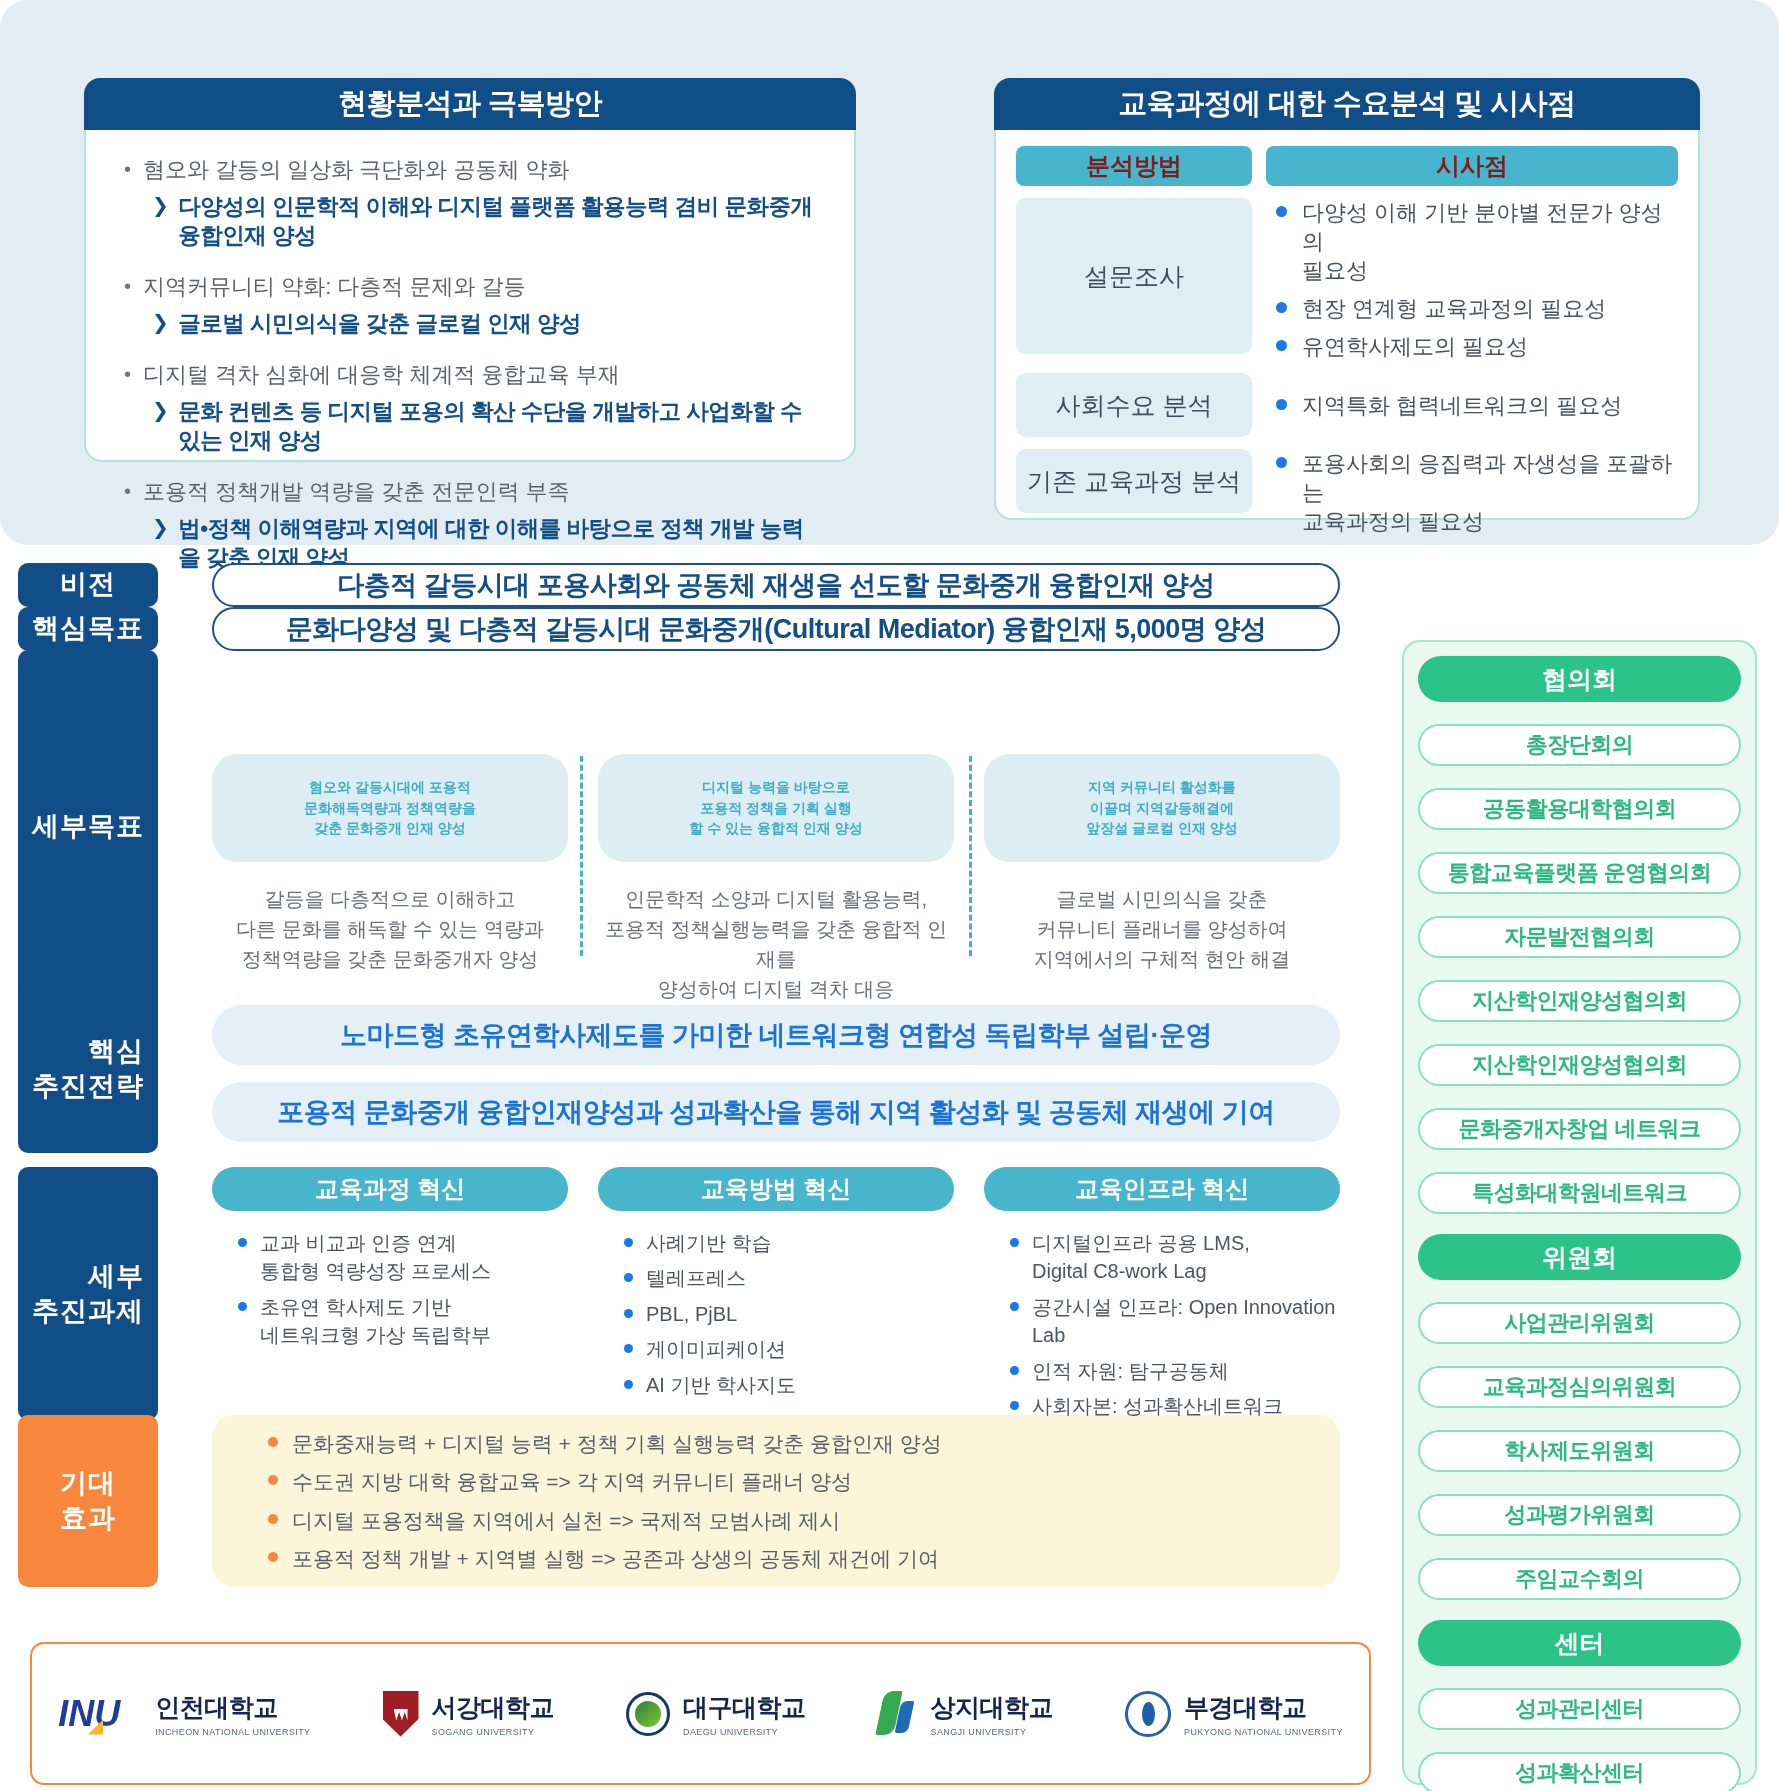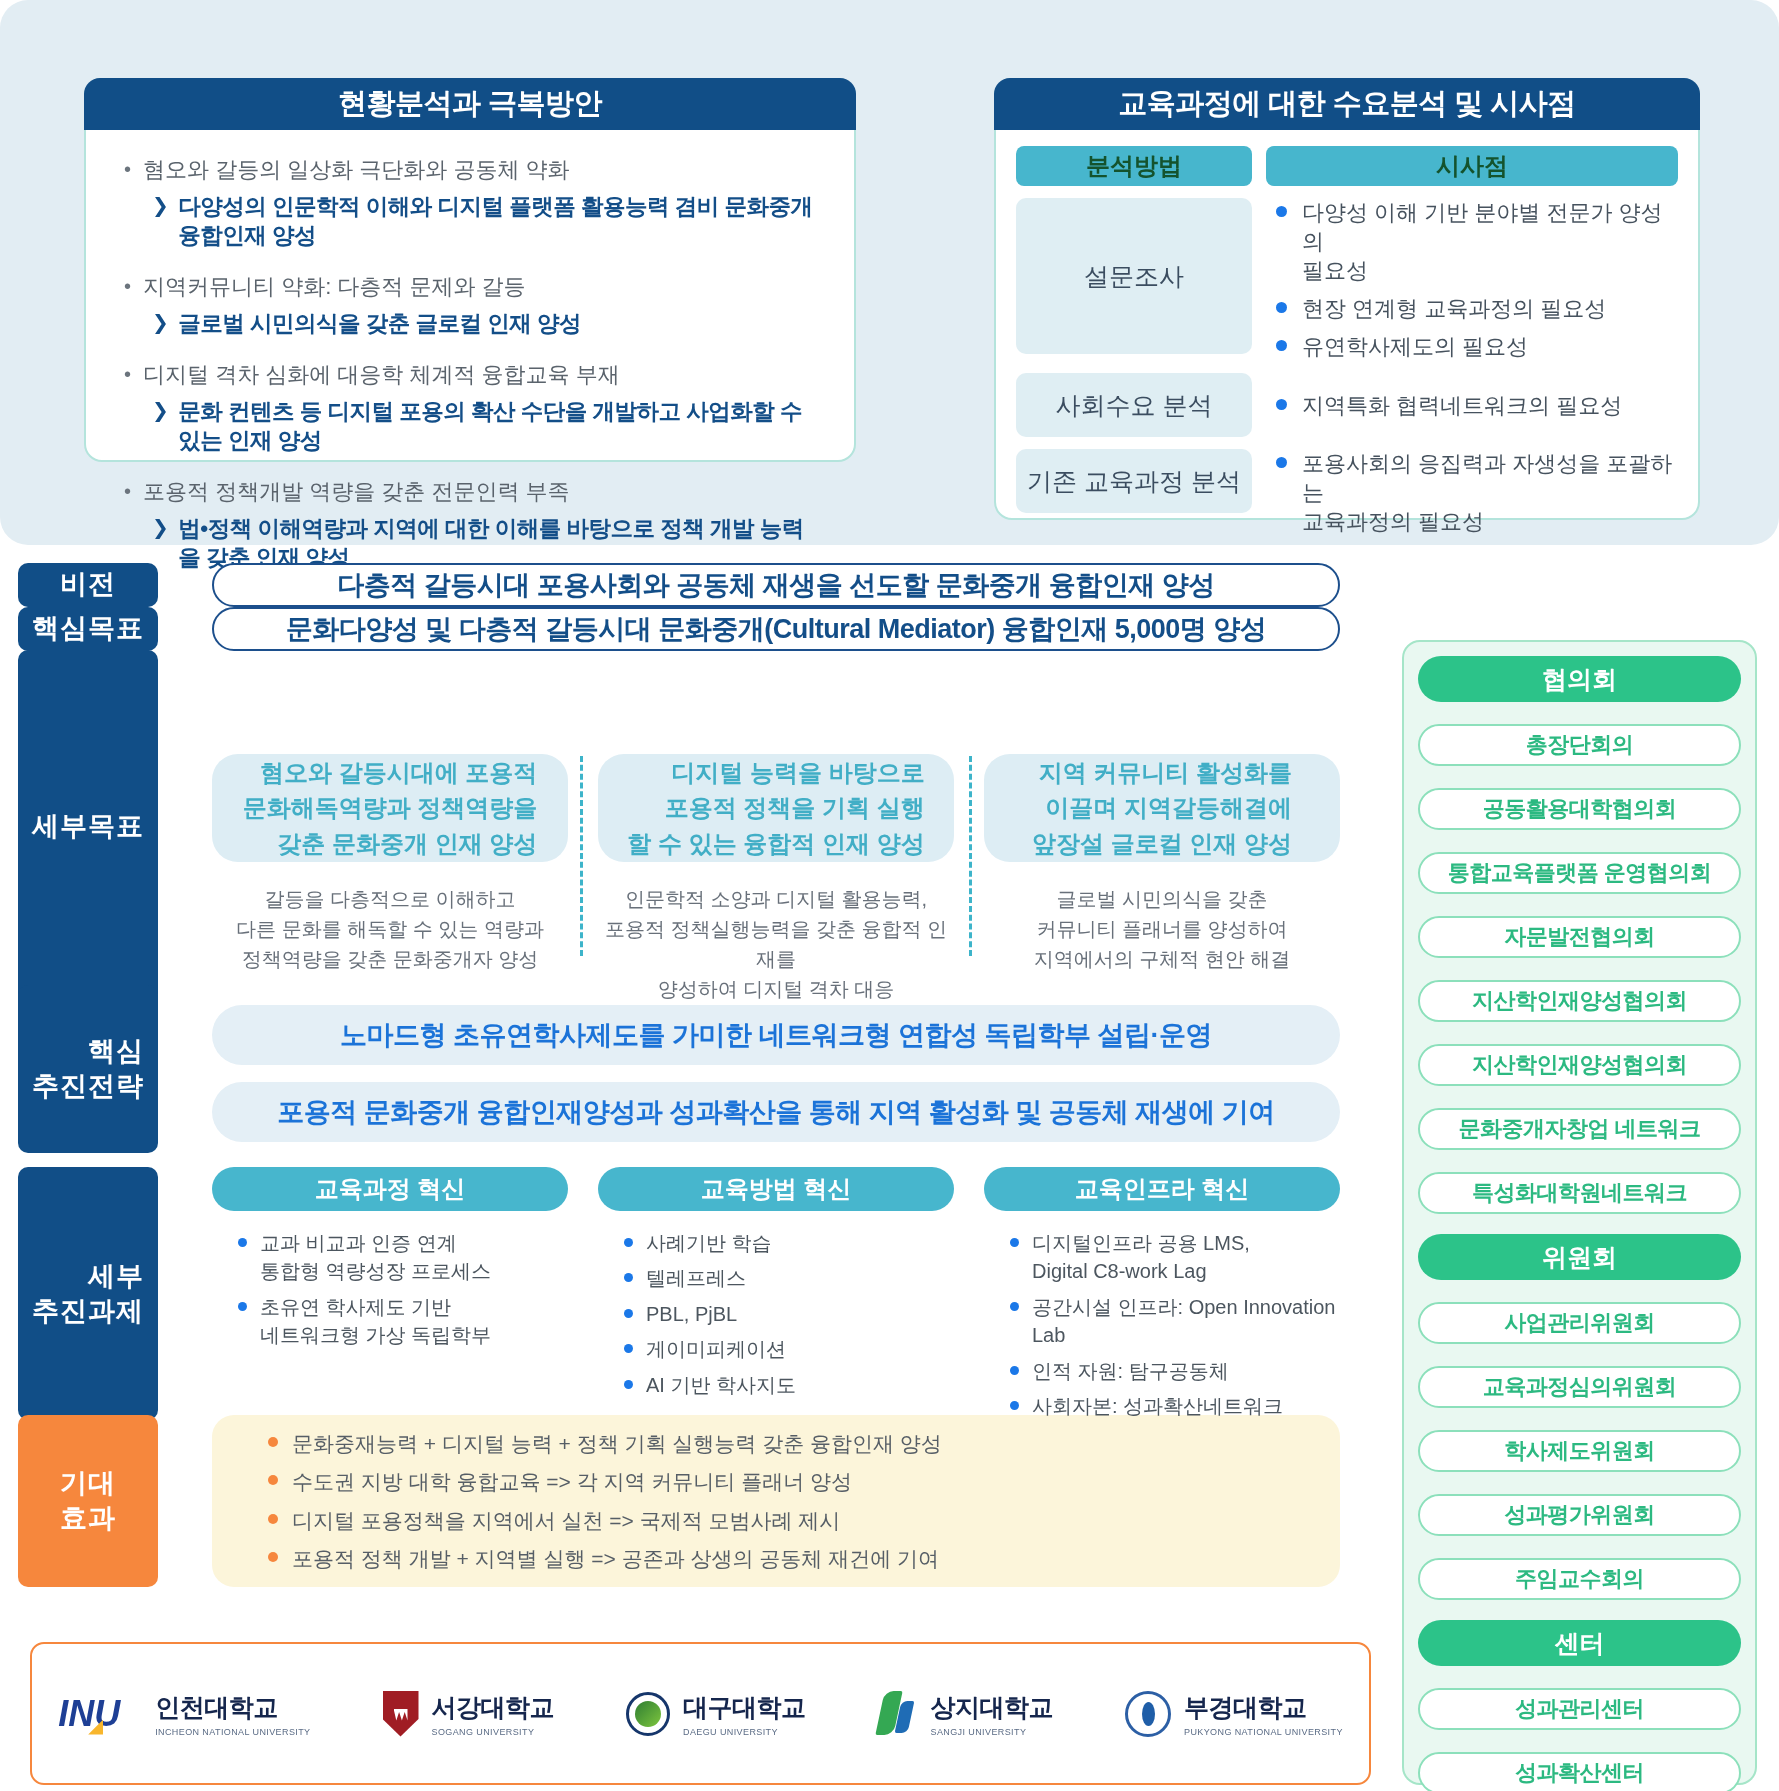--- a/index.html
+++ b/index.html
@@ -22,21 +22,21 @@
   }
   .panel-body-left { padding:26px 34px 10px; }
   .prob { margin-bottom:23px; }
   .prob-main { display:flex; color:#5a636c; font-size:22px; line-height:1.3; }
   .prob-main::before { content:"•"; color:#6b747d; margin:0 12px 0 4px; font-size:20px; }
   .prob-sub { display:flex; margin:7px 0 0 32px; color:#134e88; font-size:22.5px; font-weight:700; line-height:1.3; letter-spacing:-0.5px; }
   .prob-sub::before { content:"❯"; margin-right:10px; font-weight:900; font-size:20px; }
   .panel-body-right { padding:16px 20px; }
   .demand-grid { display:grid; grid-template-columns:236px 1fr; gap:12px 14px; }
   .hdr-pill {
-    height:40px; border-radius:8px; background:#47b6cd; color:#14532d;
+    height:40px; border-radius:8px; background:#47b6cd; color:#7f1d1d;
     font-size:24px; font-weight:700; display:flex; align-items:center; justify-content:center;
   }
   .method-cell {
     background:#dfeef3; border-radius:10px; color:#3b4d60; font-size:25px;
     display:flex; align-items:center; justify-content:center; text-align:center;
   }
   .m-tall { height:156px; } .m-mid { height:64px; }
   .impl { display:flex; flex-direction:column; justify-content:center; gap:9px; padding-left:6px; }
   .impl-item { display:flex; color:#46525e; font-size:22px; line-height:1.32; }
   .impl-item::before { content:""; flex:0 0 11px; width:11px; height:11px; border-radius:50%; background:#1b78e8; margin:8px 15px 0 4px; }
@@ -60,22 +60,22 @@
   .row-vision { height:44px; }
   .row-goal { margin-top:0; height:28px; }
   .row-subgoals { margin-top:15px; height:322px; }
   .row-strategy { margin-top:13px; height:168px; }
   .row-tasks { margin-top:14px; height:210px; }
   .row-effects { margin-top:38px; height:172px; }
 
   .subgoal-grid { position:relative; display:grid; grid-template-columns:1fr 1fr 1fr; column-gap:30px; padding-top:104px; }
   .subgoal-top {
     height:108px; background:#ddedf4; border-radius:26px; color:#41aec6;
-    font-size:24px; font-weight:700; line-height:1.48; white-space:pre-line;
-    display:flex; align-items:center; justify-content:center; text-align:right;
+    font-size:14px; font-weight:700; line-height:1.48; white-space:pre-line;
+    display:flex; align-items:center; justify-content:center; text-align:center;
   }
   .subgoal-desc { margin-top:22px; color:#68707a; font-size:20px; line-height:1.5; text-align:center; white-space:pre-line; }
   .vsep { position:absolute; top:106px; height:200px; width:0; border-left:3px dashed #3db4ca; }
   .vsep-1 { left:368px; } .vsep-2 { left:757px; }
 
   .strategy-stack { display:flex; flex-direction:column; gap:17px; padding-top:20px; }
   .strategy-pill {
     height:60px; background:#e4eff6; border-radius:30px; color:#1b73d8;
     font-size:27px; font-weight:700; letter-spacing:-0.5px;
     display:flex; align-items:center; justify-content:center;

